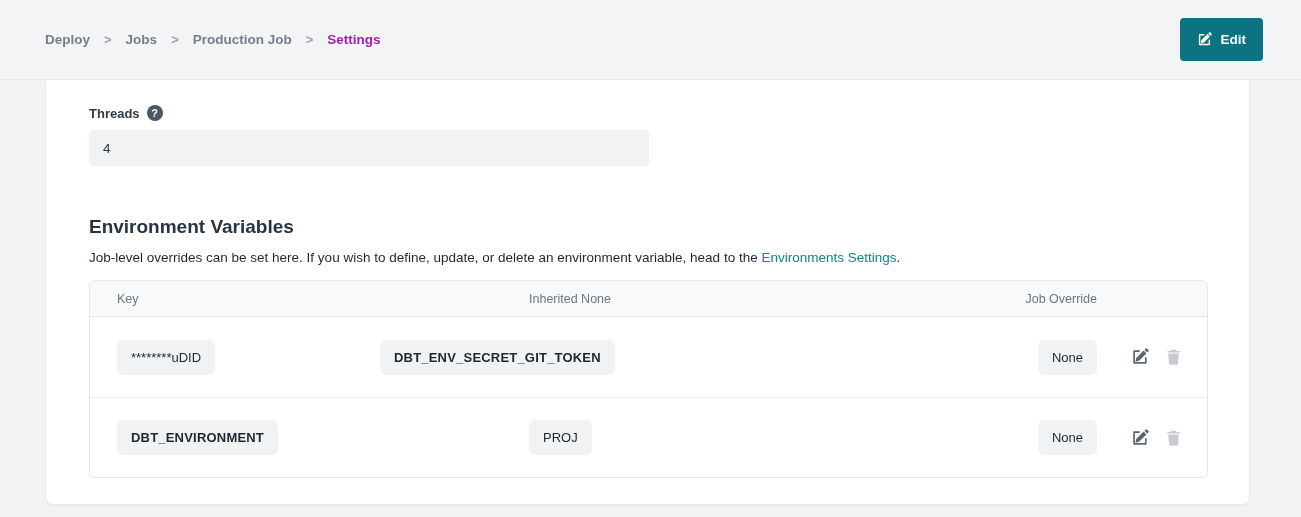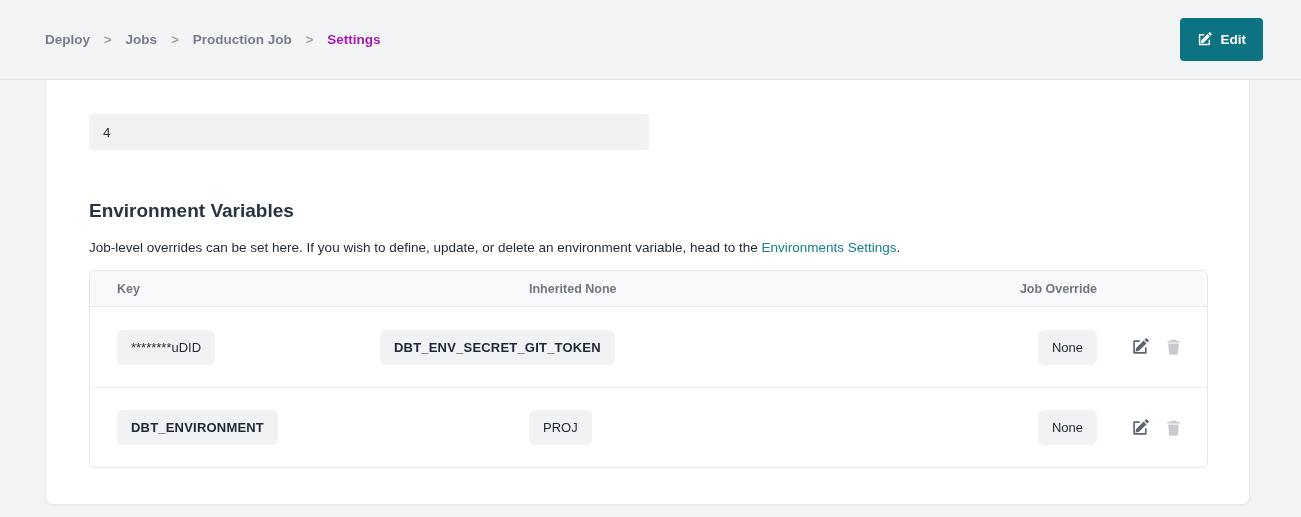--- a/index.html
+++ b/index.html
@@ -86,21 +86,21 @@
   }
 
   
   .section-title {
     margin-top: 50px;
     font-size: 19px;
     font-weight: 700;
     color: #2a3440;
   }
   .section-desc {
-    margin-top: 18px;
+    margin-top: 12px;
     font-size: 13.5px;
     color: #1f2733;
   }
   .teal-link { color: #15808d; text-decoration: none; cursor: pointer; }
 
   
   .env-table {
     margin-top: 15px;
     width: 1119px;
     border: 1px solid #e4e6e9;
@@ -110,21 +110,21 @@
   }
   .t-head {
     display: flex;
     align-items: center;
     height: 36px;
     background: #f8f9fa;
     border-bottom: 1px solid #e4e6e9;
   }
   .t-head .th {
     font-size: 12.5px;
-    font-weight: 700;
+    font-weight: 400;
     color: #6f7681;
     padding-left: 27px;
   }
   .col-key { width: 412px; flex: none; }
   .col-inherited { width: 263px; flex: none; }
   .col-override { flex: 1; text-align: right; }
   .col-actions { width: 110px; flex: none; display: flex; align-items: center; justify-content: flex-end; gap: 16px; padding-right: 25px; }
 
   .t-row {
     display: flex;
@@ -171,20 +171,24 @@
         <path d="M13.9 8.2v4.9c0 .5-.4.9-.9.9H2.9a.9.9 0 0 1-.9-.9V3a.9.9 0 0 1 .9-.9h4.9v1.5H3.5v8.9h8.9V8.2h1.5z"></path>
       </svg>
     </span>
     <span>Edit</span>
   </button>
 </div>
 
 <div class="card">
 
   
+  <div class="field-label-row">
+    <span class="field-label">Threads</span>
+    <span class="help-icon">?</span>
+  </div>
   <input class="threads-input" type="text" readonly="" value="4" style="">
 
   
   <h2 class="section-title">Environment Variables</h2>
   <p class="section-desc"><span>Job-level overrides can be set here. If you wish to define, update, or delete an environment variable, head to the </span><a class="teal-link">Environments Settings</a><span>.</span></p>
 
   
   <div class="env-table">
     <div class="t-head">
       <div class="th col-key">Key</div>

